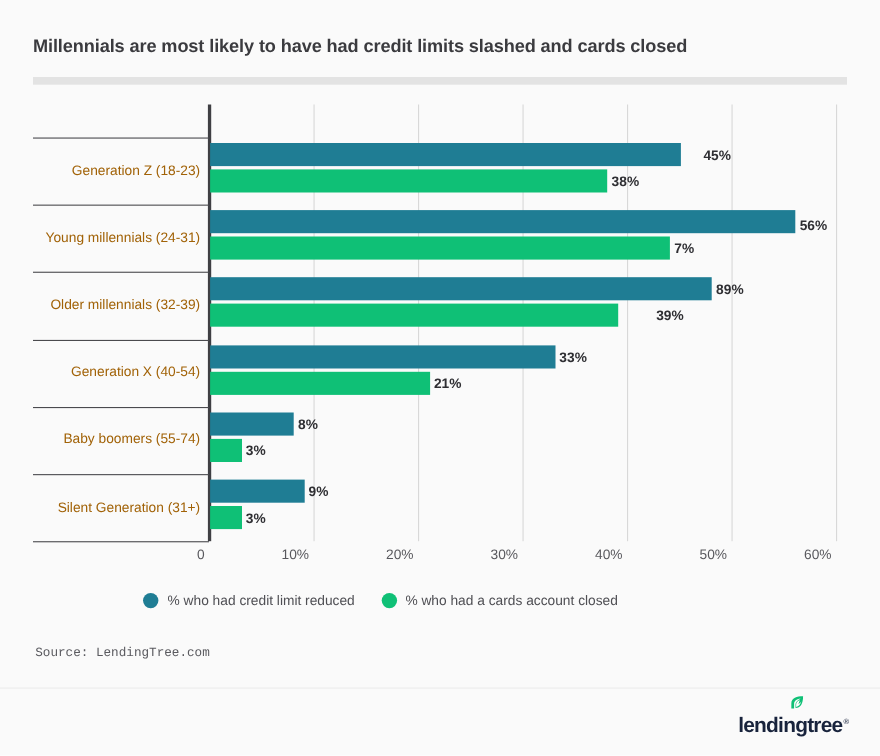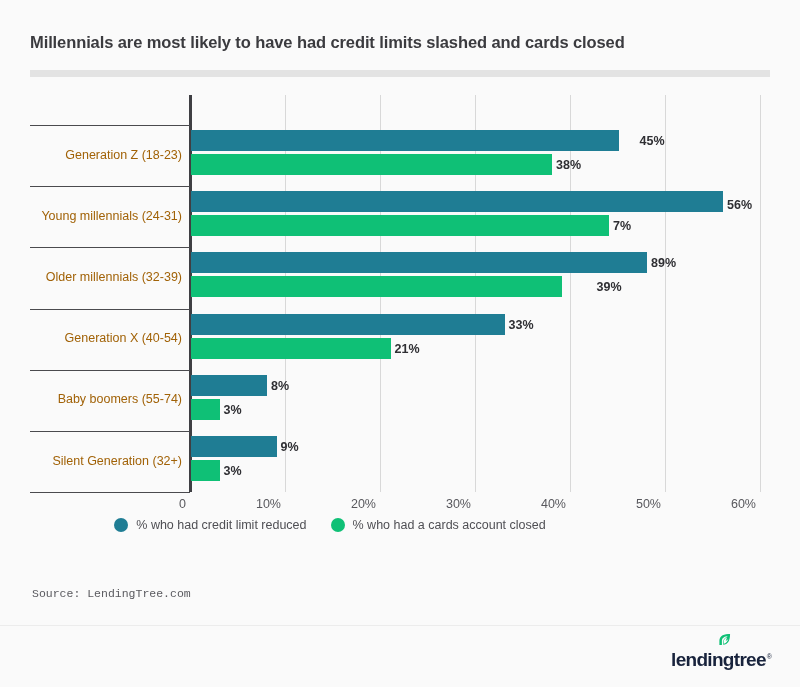--- a/index.html
+++ b/index.html
@@ -105,26 +105,27 @@
     font-size: 12.5px;
     color: #58585d;
     text-align: right;
     white-space: nowrap;
   }
 
   
   .legend {
     position: absolute;
     left: 0;
-    top: 518px;
+    top: 539px;
     width: 660px;
     display: flex;
     justify-content: center;
     align-items: center;
     gap: 24px;
+    padding-left: 16px;
   }
   .legend-item {
     display: flex;
     align-items: center;
     gap: 8px;
   }
   .legend-dot {
     width: 14px;
     height: 14px;
     border-radius: 50%;
@@ -237,21 +238,21 @@
       <div class="bar-label" style="left: 508.5px; top: 317.6px;">33%</div>
       <div class="bar green" style="top: 337.6px; width: 199.5px;"></div>
       <div class="bar-label" style="left: 394.5px; top: 341.6px;">21%</div>
       <div class="row-sep" style="top: 431px;"></div>
       <div class="cat-label" style="top: 392.4px;">Baby boomers (55-74)</div>
       <div class="bar teal" style="top: 374.8px; width: 76px;"></div>
       <div class="bar-label" style="left: 271px; top: 378.8px;">8%</div>
       <div class="bar green" style="top: 398.8px; width: 28.5px;"></div>
       <div class="bar-label" style="left: 223.5px; top: 402.8px;">3%</div>
       <div class="row-sep" style="top: 492.2px;"></div>
-      <div class="cat-label" style="top: 453.6px;">Silent Generation (32+)</div>
+      <div class="cat-label" style="top: 453.6px;">Silent Generation (31+)</div>
       <div class="bar teal" style="top: 436px; width: 85.5px;"></div>
       <div class="bar-label" style="left: 280.5px; top: 440px;">9%</div>
       <div class="bar green" style="top: 460px; width: 28.5px;"></div>
       <div class="bar-label" style="left: 223.5px; top: 464px;">3%</div>
     </div>
 
   <div class="legend" id="legend">
       <div class="legend-item">
         <span class="legend-dot teal"></span>
         <span class="legend-text">% who had credit limit reduced</span>

